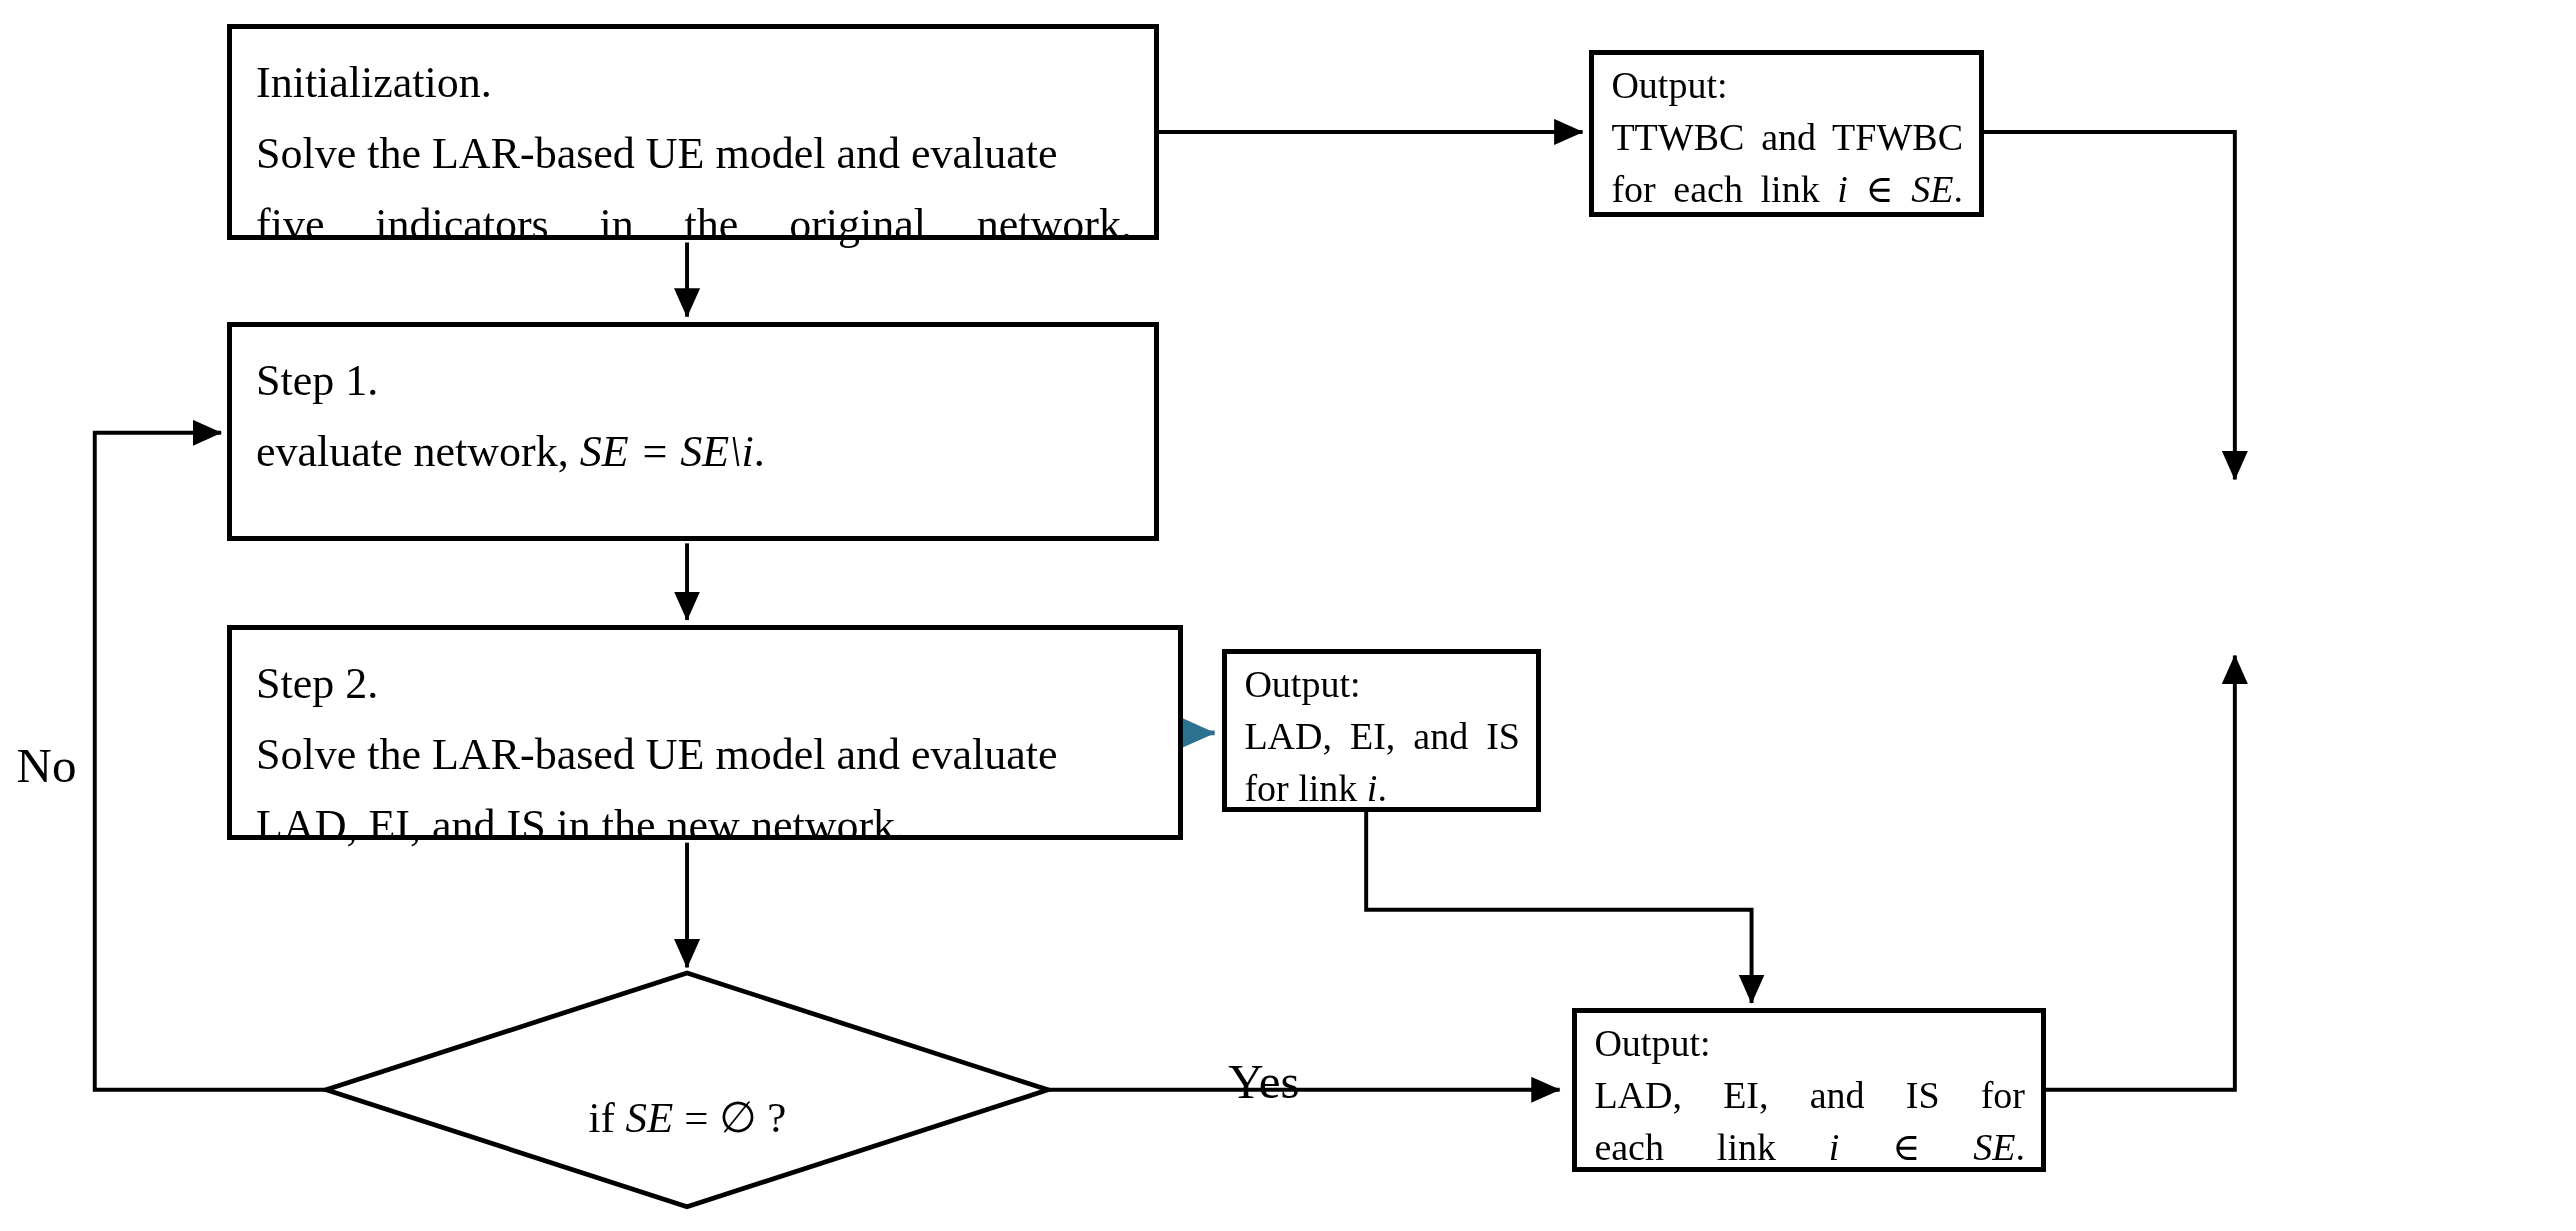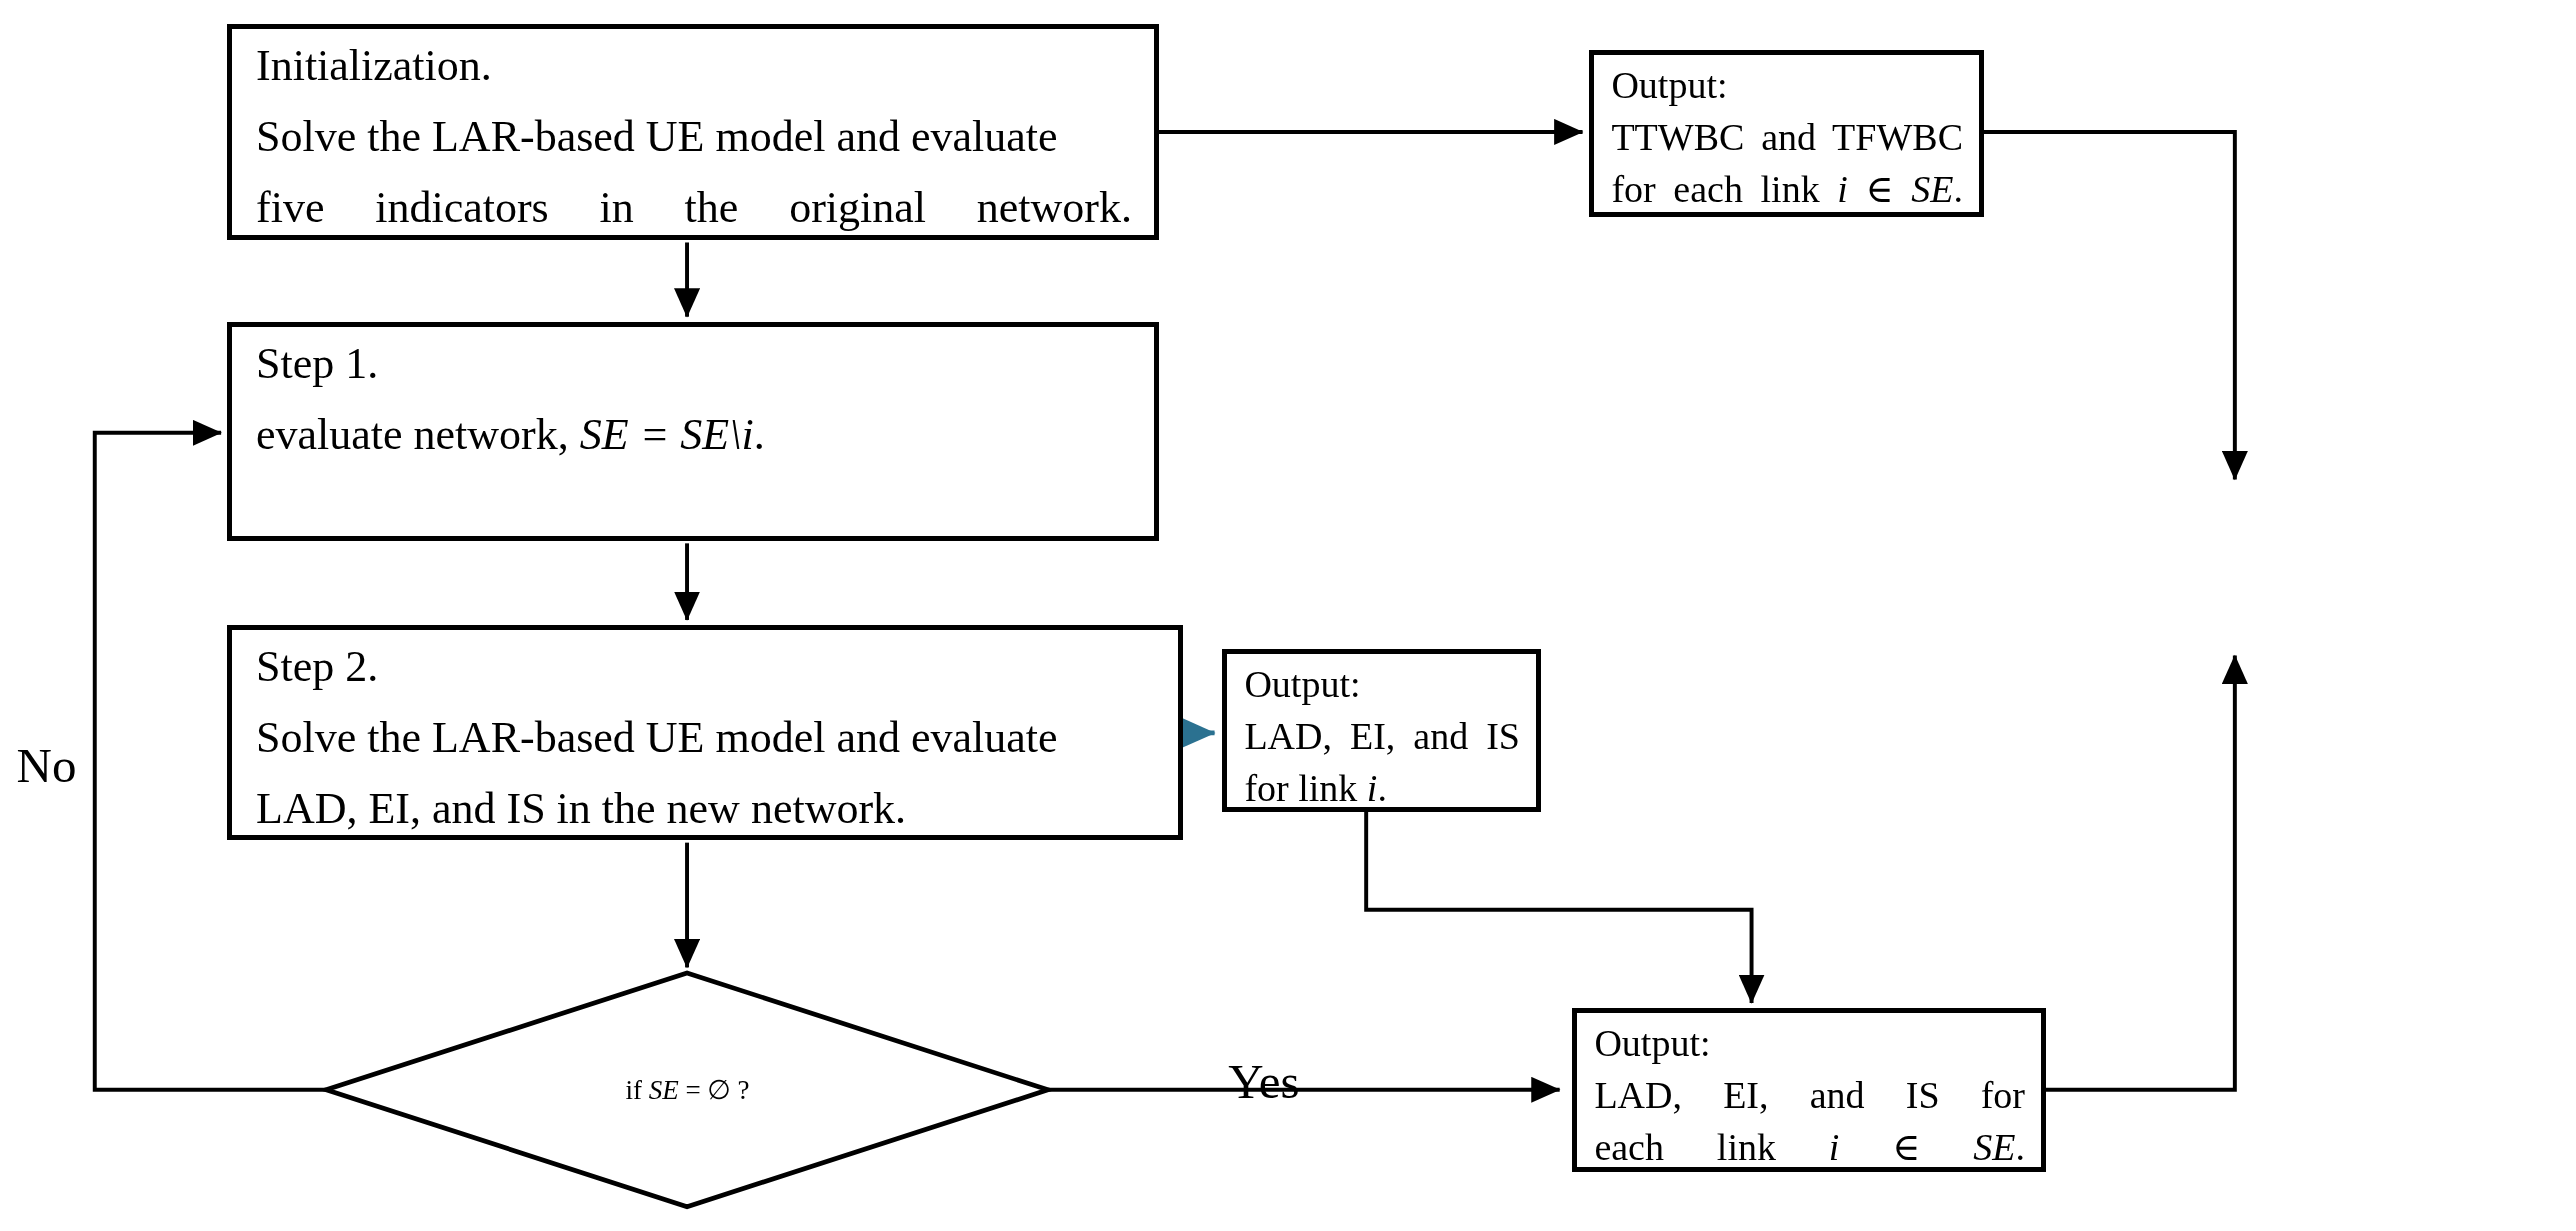--- a/index.html
+++ b/index.html
@@ -2,28 +2,28 @@
 <html style="font-size:12.6px"><head>
 <meta charset="utf-8">
 <style>
   html,body{margin:0;padding:0;background:#ffffff;}
   .page{
     position:relative;width:2576px;height:1232px;background:#ffffff;
     font-family:"Liberation Serif","DejaVu Serif",serif;color:#000;overflow:hidden;
   }
   svg.wires{position:absolute;left:0;top:0;width:2576px;height:1232px;}
   .node{position:absolute;background:#ffffff;border:5.5px solid #000;box-sizing:border-box;}
-  .big{font-size:44px;line-height:71px;padding:1px 22px 0 24px;}
+  .big{font-size:44px;line-height:71px;padding:18px 22px 0 24px;}
   .out{font-size:38px;line-height:52px;padding:4px 16px 0 17.4px;}
   .res{font-size:39px;line-height:63px;padding:19px 19px 0 20.5px;}
   .ln{white-space:normal;}
   .j{text-align:justify;text-align-last:justify;-moz-text-align-last:justify;}
   .i{font-style:italic;}
   .lbl{position:absolute;font-size:49px;text-align:center;line-height:51px;}
-  .dec{position:absolute;font-size:27px;text-align:center;line-height:44px;}
+  .dec{position:absolute;font-size:43px;text-align:center;line-height:44px;margin-top:28px;}
 </style>
 </head>
 <body>
 
 <div class="page">
 
   <svg class="wires" viewBox="0 0 3262 1560">
     <defs>
       <marker id="ah" markerWidth="7.5" markerHeight="6.6" refX="7.2" refY="3.3" orient="auto" markerUnits="strokeWidth">
         <path d="M0,0 L7.4,3.3 L0,6.6 Z" fill="#000"></path>

